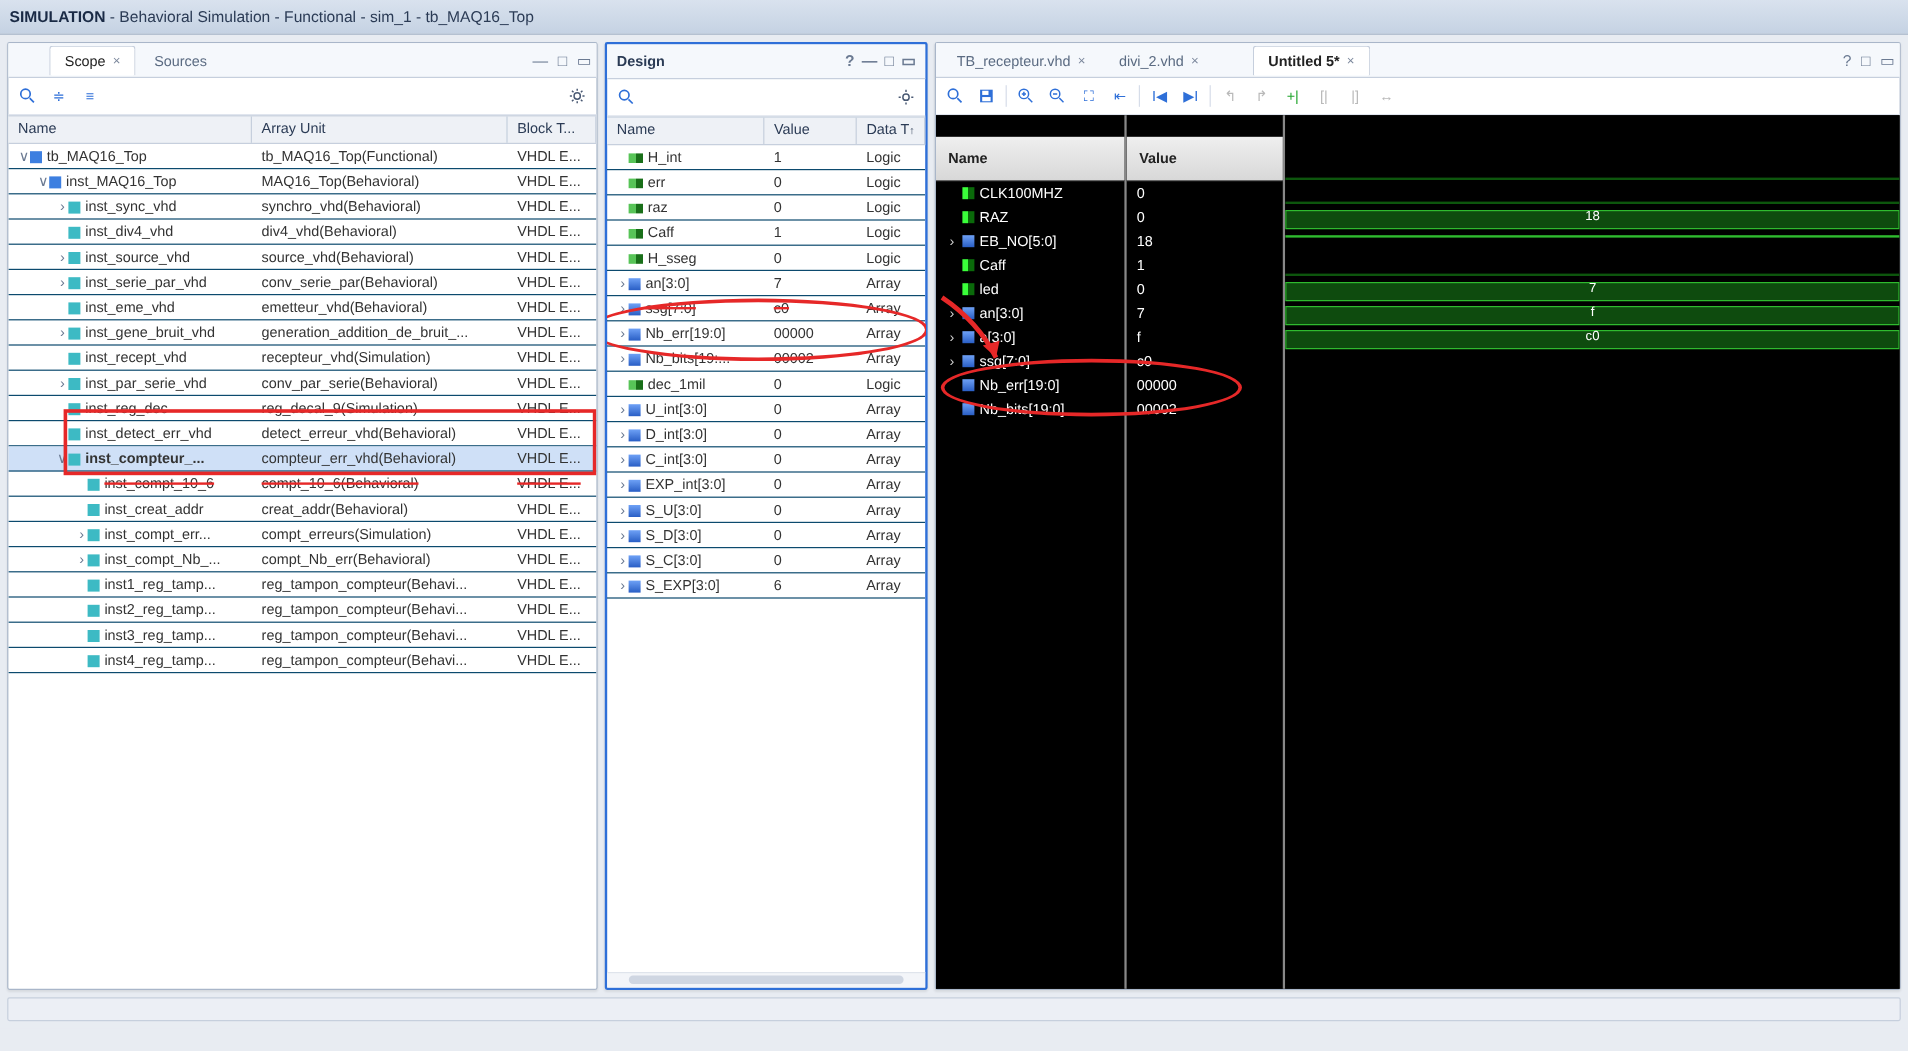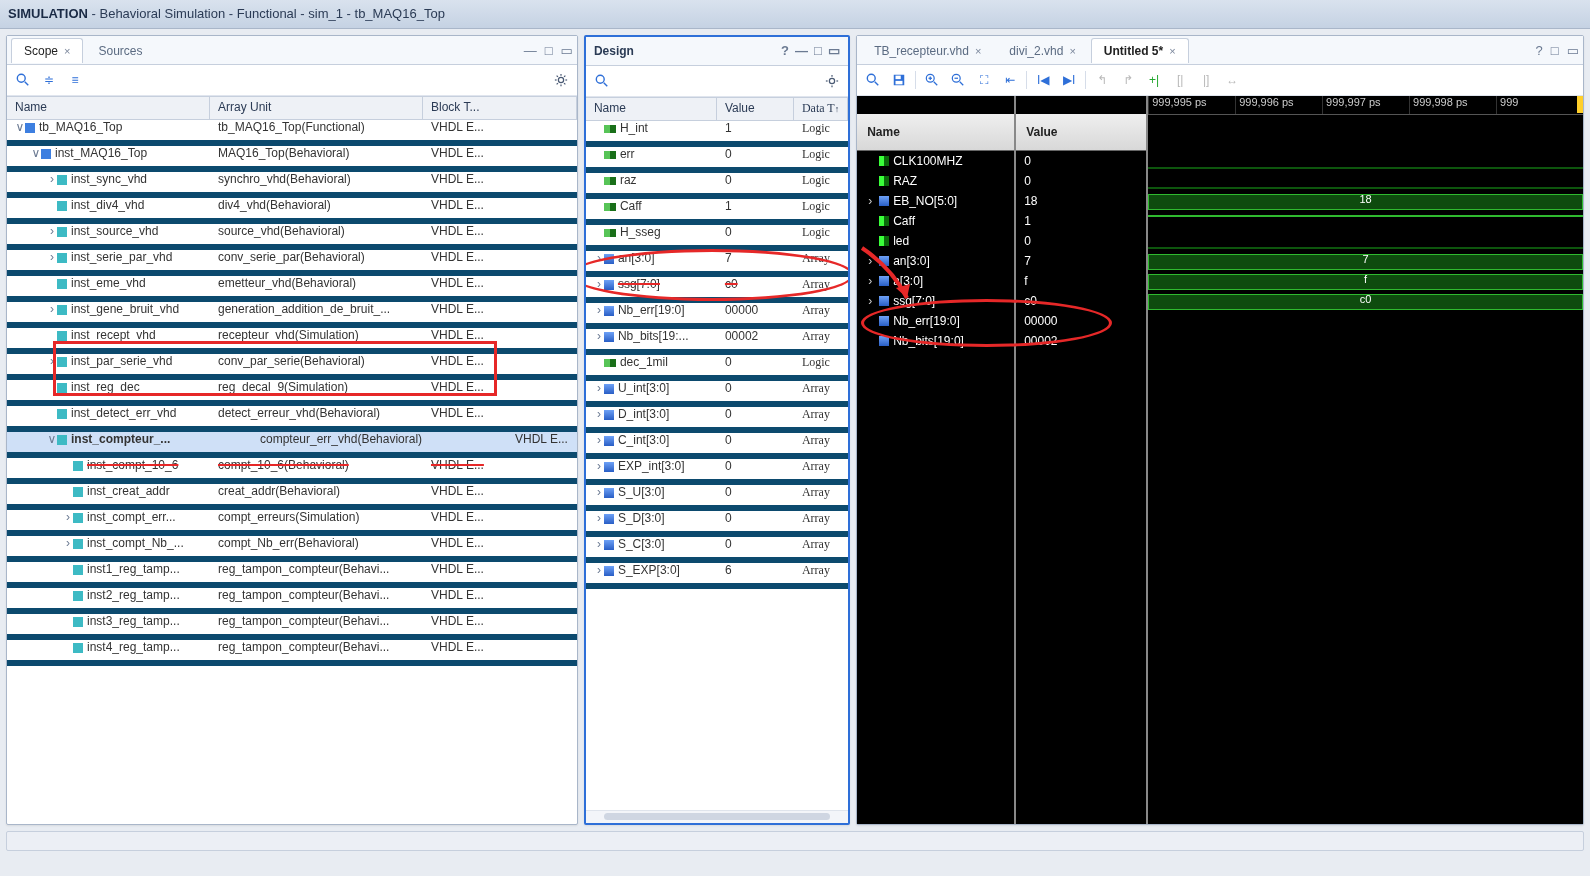--- a/index.html
+++ b/index.html
@@ -57,20 +57,21 @@
   cursor: pointer;
   display: flex;
   align-items: center;
   gap: 6px;
 }
 .tab.active {
   background: #fff;
   border-color: #c6cfdd;
   border-radius: 3px 3px 0 0;
   color: #222;
+  margin-left: 30px;
 }
 .tab .close { color: #7a869b; font-size: 11px; }
 .panel-title {
   height: 28px;
   line-height: 28px;
   padding: 0 8px;
   border-bottom: 1px solid #c6cfdd;
   font-weight: bold;
   color: #2b3b55;
   display: flex;
@@ -111,23 +112,24 @@
   white-space: nowrap;
 }
 .rows {
   flex: 1;
   overflow: auto;
   font-size: 12px;
 }
 .row {
   display: flex;
   height: 20px;
-  border-bottom: 6px solid #0c4a6e;
-}
-.row.selected { background: #cfe0f7; gap: 42px; }
+  align-items: center;
+  border-bottom: 1px solid #0c4a6e;
+}
+.row.selected { background: #cfe0f7; }
 .cell {
   padding: 0 8px;
   white-space: nowrap;
   overflow: hidden;
   text-overflow: ellipsis;
   border-right: 1px solid transparent;
 }
 .indent { display: inline-block; }
 .expander {
   display: inline-block;
@@ -146,21 +148,21 @@
 .ic-teal { background: #3dbac4; }
 .ic-signal { width:12px;height:8px;background:linear-gradient(90deg,#57c457 50%,#196f19 50%);}
 .ic-bus { background: linear-gradient(#6ea1f6,#295ec5); }
 
 .scope .headers .c1, .scope .row .c1 { flex: 0 0 186px; }
 .scope .headers .c2, .scope .row .c2 { flex: 0 0 196px; }
 .scope .headers .c3, .scope .row .c3 { flex: 1 1 70px; }
 
 .objects .headers .c1, .objects .row .c1 { flex: 0 0 114px; }
 .objects .headers .c2, .objects .row .c2 { flex: 0 0 60px; }
-.objects .headers .c3, .objects .row .c3 { flex: 1 1 50px; font-family: Liberation Serif, serif; }
+.objects .headers .c3, .objects .row .c3 { flex: 1 1 50px; }
 
 .red-box {
   position: absolute;
   border: 3px solid #e62828;
   pointer-events: none;
 }
 .red-oval {
   position: absolute;
   border: 3px solid #e62828;
   border-radius: 50%;
@@ -677,28 +679,20 @@
             <div class="wrow">1</div>
             <div class="wrow">0</div>
             <div class="wrow">7</div>
             <div class="wrow">f</div>
             <div class="wrow">c0</div>
             <div class="wrow">00000</div>
             <div class="wrow">00002</div>
           </div>
       </div>
       <div class="wave-timeline">
-        <div class="timeruler" id="timeruler">
-          <div class="tick">999,995 ps</div>
-            <div class="tick">999,996 ps</div>
-            <div class="tick">999,997 ps</div>
-            <div class="tick">999,998 ps</div>
-            <div class="tick">999</div>
-            <div class="marker"></div>
-        </div>
         <div style="height:36px;"></div>
         <div class="signal-area" id="signal-area">
             <div class="sig-row">
               <div class="sig-line" style="top: 16px;"></div>
             </div>
             <div class="sig-row">
               <div class="sig-line" style="top: 16px;"></div>
             </div>
             <div class="sig-row">
               <div class="sig-fill"></div>

